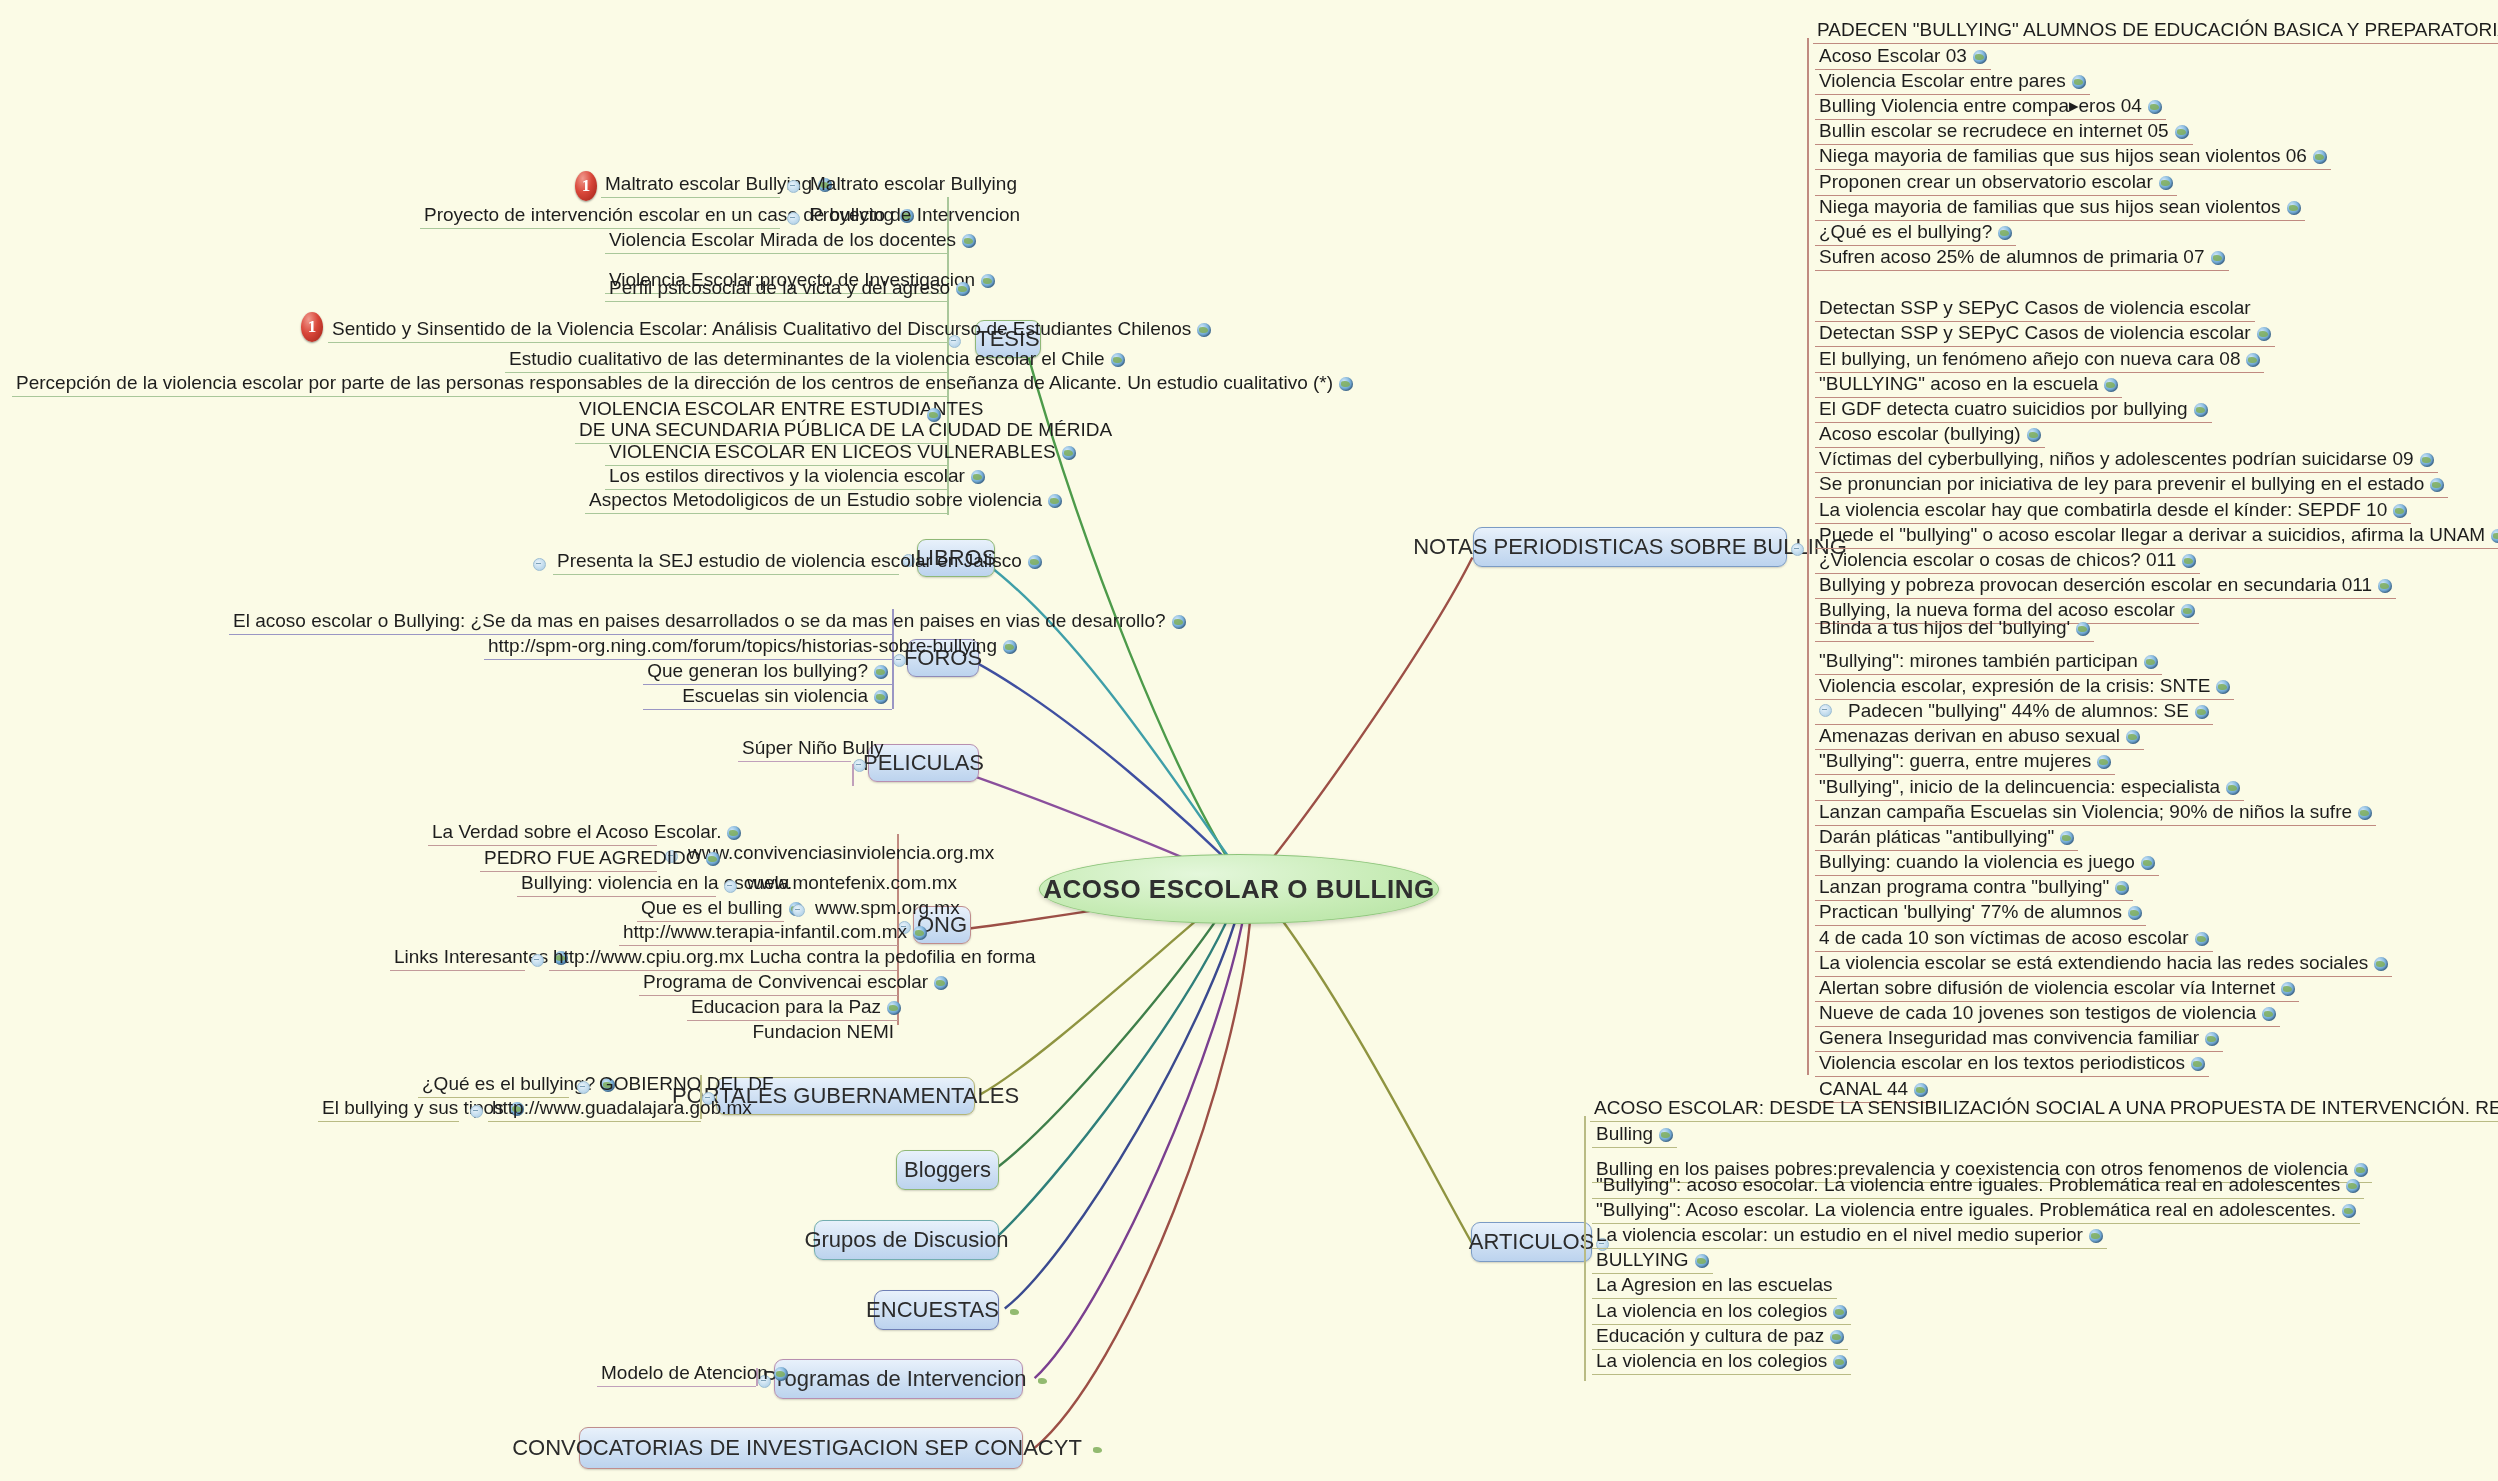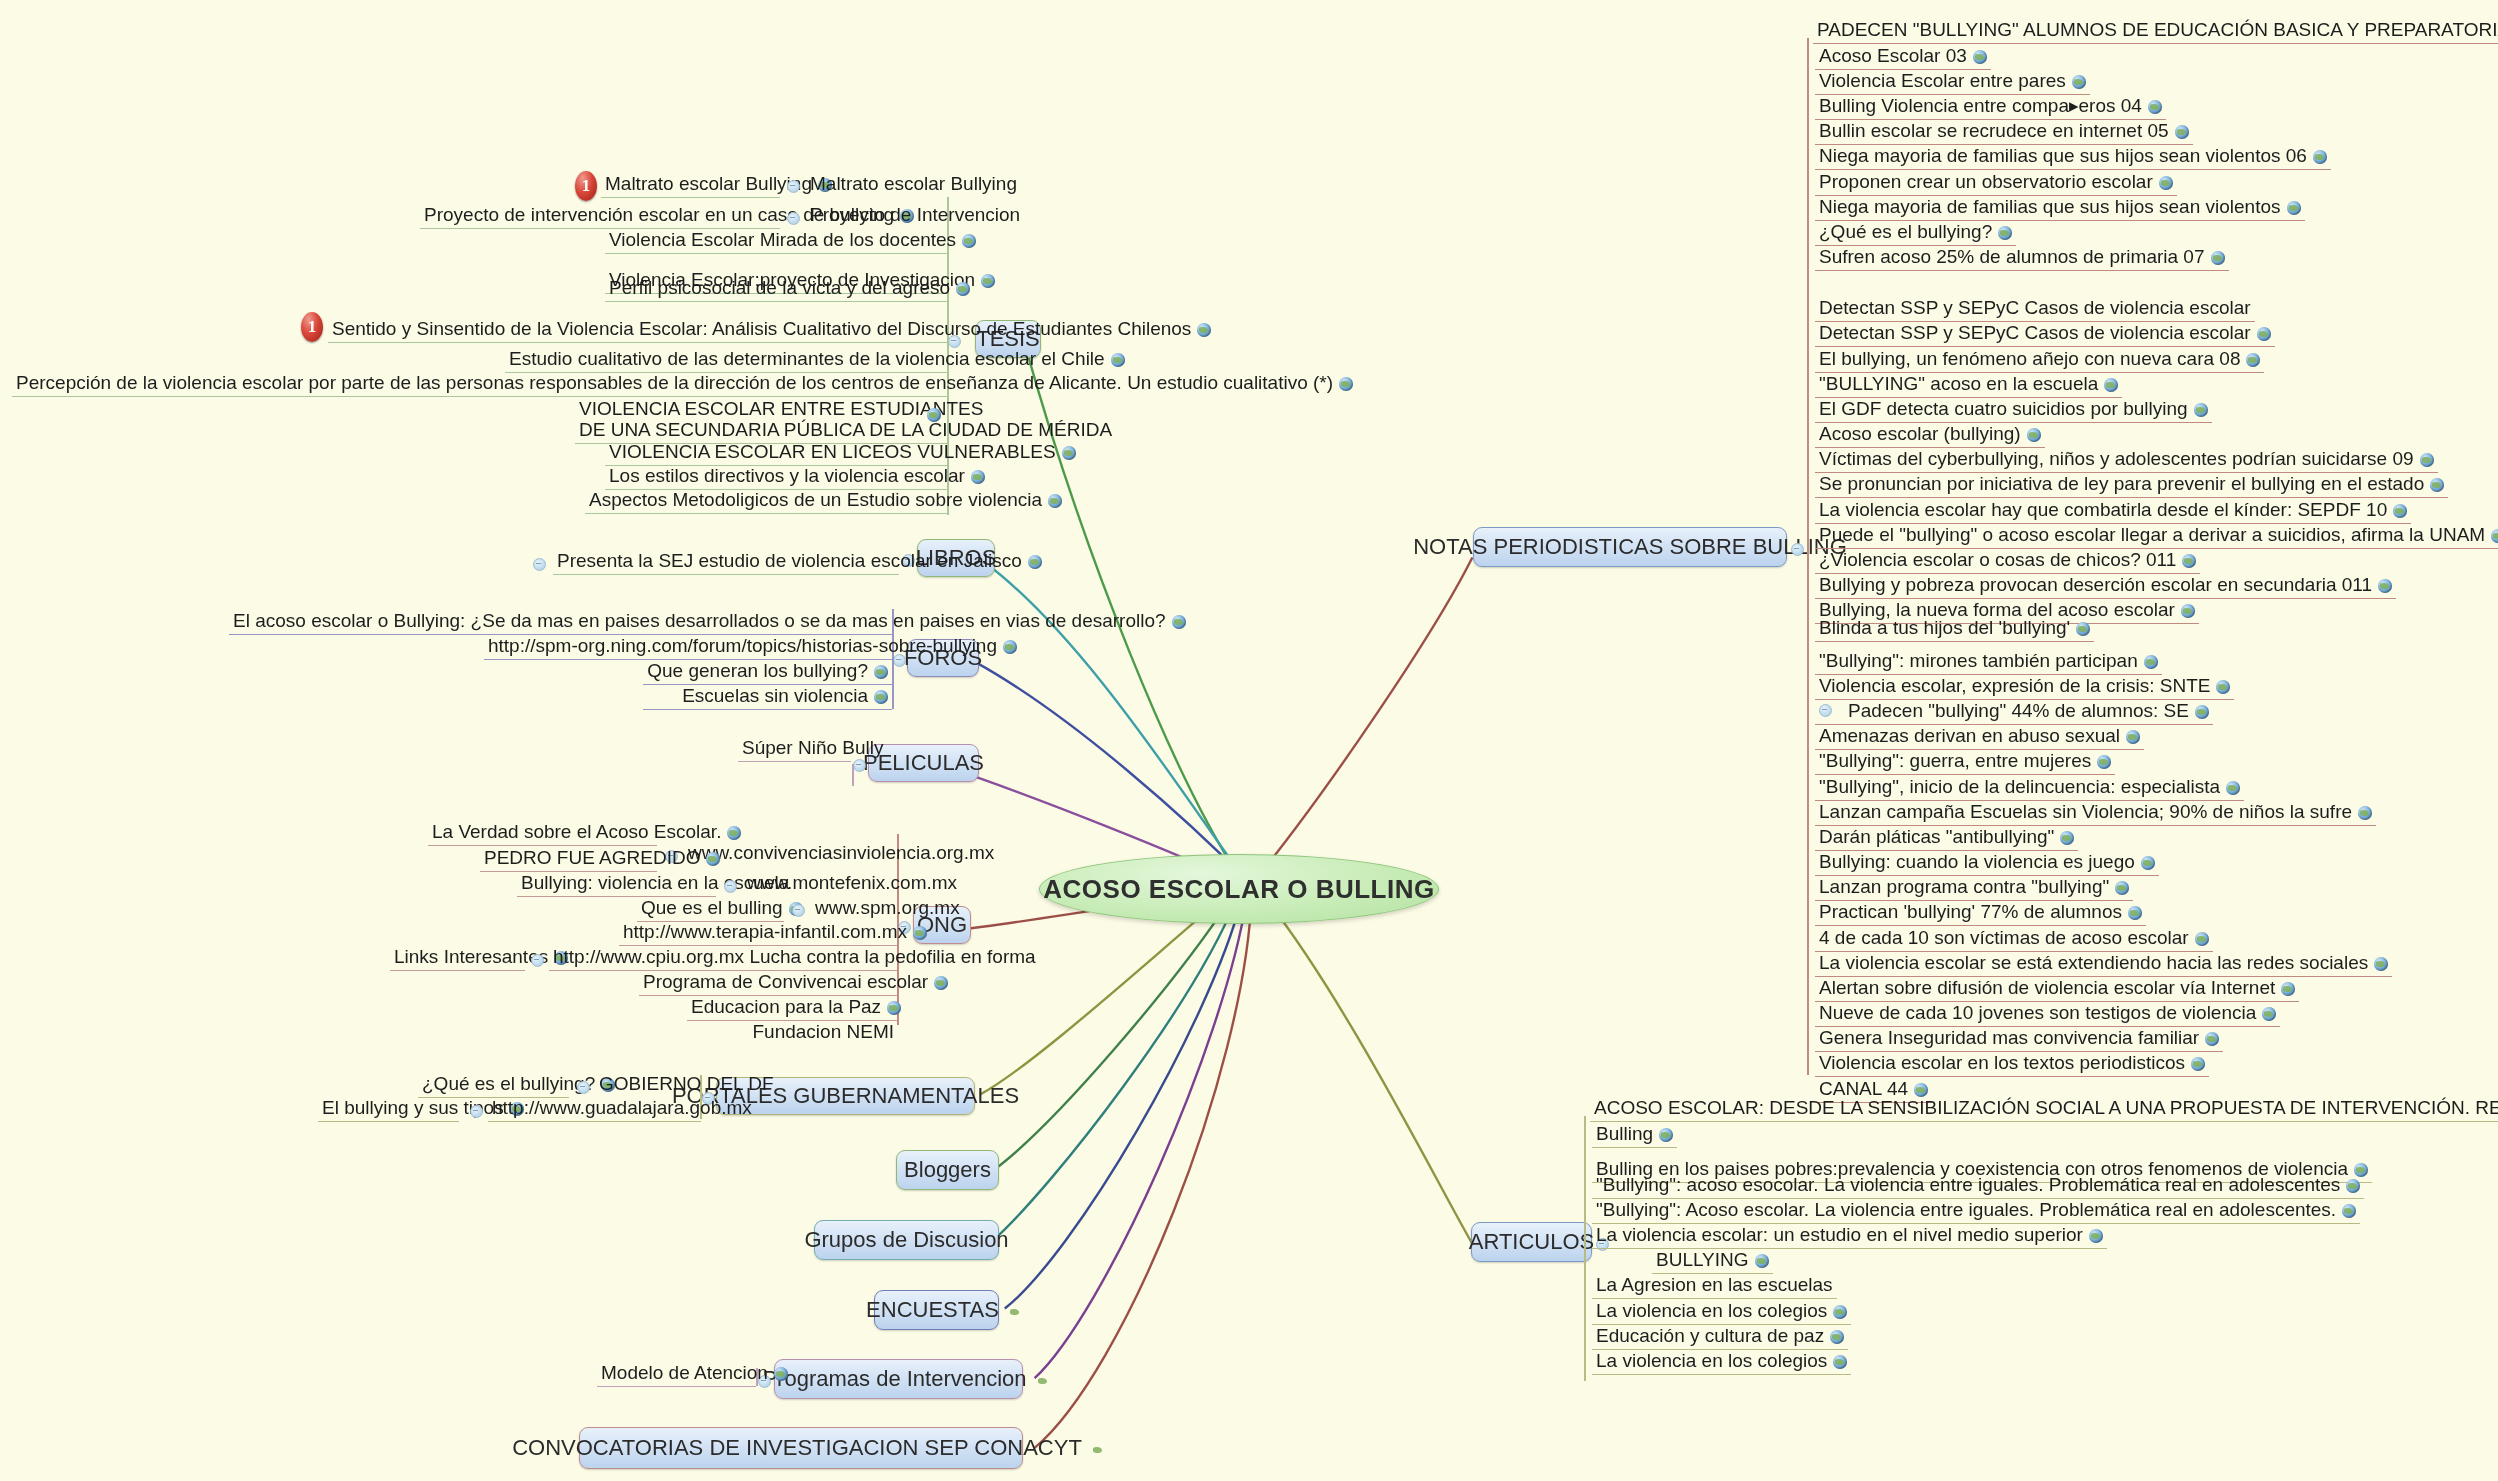--- a/index.html
+++ b/index.html
@@ -431,21 +431,21 @@
   <div class="leaf ul-olive" style="left:1590px;top:1096px;">
     <span>ACOSO ESCOLAR: DESDE LA SENSIBILIZACIÓN SOCIAL A UNA PROPUESTA DE INTERVENCIÓN. REFLEXIONES DESDE LA LEGISLACIÓN ESPAÑOLA.</span>
   </div>
 
   <div id="articulos-list">
       <div class="leaf ul-olive" style="left: 1592px; top: 1122px;"><span>Bulling</span><span class="globe glb"></span></div>
       <div class="leaf ul-olive" style="left: 1592px; top: 1148px; margin-top: 9px;"><span>Bulling en los paises pobres:prevalencia y  coexistencia con otros fenomenos de violencia</span><span class="globe glb"></span></div>
       <div class="leaf ul-olive" style="left: 1592px; top: 1173px;"><span>"Bullying": acoso esocolar. La violencia entre iguales. Problemática real en adolescentes</span><span class="globe glb"></span></div>
       <div class="leaf ul-olive" style="left: 1592px; top: 1198px;"><span>"Bullying": Acoso escolar. La violencia entre iguales. Problemática real en adolescentes.</span><span class="globe glb"></span></div>
       <div class="leaf ul-olive" style="left: 1592px; top: 1223px;"><span>La violencia escolar: un estudio en el nivel medio superior</span><span class="globe glb"></span></div>
-      <div class="leaf ul-olive" style="left: 1652px; top: 1248px;"><span>BULLYING</span><span class="globe glb"></span></div>
+      <div class="leaf ul-olive" style="left: 1592px; top: 1248px;"><span>BULLYING</span><span class="globe glb"></span></div>
       <div class="leaf ul-olive" style="left: 1592px; top: 1273px;"><span>La Agresion en las escuelas</span></div>
       <div class="leaf ul-olive" style="left: 1592px; top: 1299px;"><span>La violencia en los colegios</span><span class="globe glb"></span></div>
       <div class="leaf ul-olive" style="left: 1592px; top: 1324px;"><span>Educación y cultura de paz</span><span class="globe glb"></span></div>
       <div class="leaf ul-olive" style="left: 1592px; top: 1349px;"><span>La violencia en los colegios</span><span class="globe glb"></span></div>
     </div>
 
 </div>
 
 
 </body></html>

